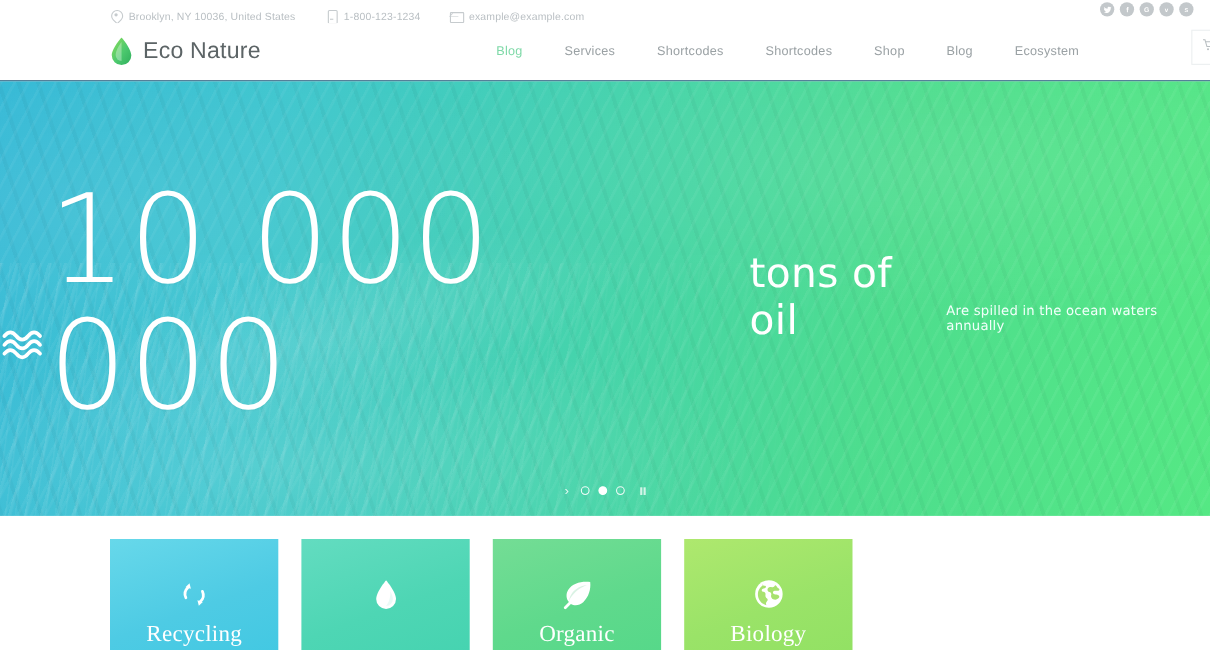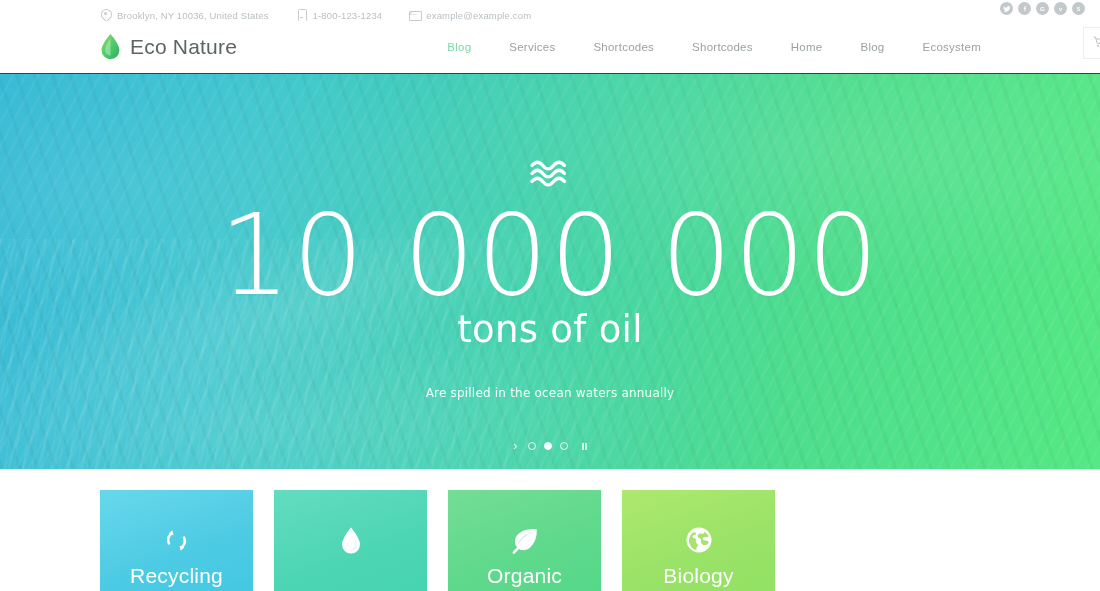--- a/index.html
+++ b/index.html
@@ -130,21 +130,21 @@
     mask-image:linear-gradient(to right, rgba(0,0,0,.95) 0%, rgba(0,0,0,.75) 40%, rgba(0,0,0,.15) 70%, rgba(0,0,0,0) 92%);
     -webkit-mask-image:linear-gradient(to right, rgba(0,0,0,.95) 0%, rgba(0,0,0,.75) 40%, rgba(0,0,0,.15) 70%, rgba(0,0,0,0) 92%);
   }
   .hero-crest{
     position:absolute; left:-5%; top:18%; width:80%; height:70%;
     background:radial-gradient(ellipse 50% 38% at 40% 50%, rgba(255,255,255,.11), rgba(255,255,255,0) 68%);
     transform:rotate(-14deg);
   }
   .hero-content{
     position:relative; z-index:3; width:100%; height:100%;
-    display:flex; flex-direction:column; align-items:center;
+    display:flex; flex-direction:row; align-items:center;
   }
   .hero-icon{
     margin-top:82px; width:44px; height:34px;
     display:flex; align-items:center; justify-content:center;
   }
   .hero-big{
     margin-top:8px;
     font-size:112px; line-height:1.02; color:#ffffff;
     font-weight:300; letter-spacing:2px;
     font-family:"DejaVu Sans", sans-serif;
@@ -191,21 +191,21 @@
   }
   .card-ico{
     position:absolute; left:0; right:0; top:34px;
     display:flex; align-items:center; justify-content:center;
     height:32px;
   }
   .card-label{
     position:absolute; left:0; right:0; top:74px;
     text-align:center; color:#ffffff;
     font-size:21px; font-weight:300; letter-spacing:.2px;
-    font-family:Liberation Sans, sans-serif;
+    font-family:Liberation Serif, serif;
   }
   .c1{ background:linear-gradient(160deg,#67d8ea 0%,#4ecbe4 55%,#41c8e2 100%); }
   .c2{ background:linear-gradient(160deg,#63dcc0 0%,#4ed6b4 55%,#45d3b0 100%); }
   .c3{ background:linear-gradient(160deg,#74dd95 0%,#5fd98c 55%,#55d889 100%); }
   .c4{ background:linear-gradient(160deg,#aee86e 0%,#9ae368 55%,#91e163 100%); }
 </style>
 </head>
 <body>
 
 <div class="topbar">
@@ -270,21 +270,21 @@
         </svg>
       </span>
       <span class="brand-name">Eco Nature</span>
     </div>
 
     <nav class="nav">
       <a href="#" class="active">Blog</a>
       <a href="#">Services</a>
       <a href="#">Shortcodes</a>
       <a href="#">Shortcodes</a>
-      <a href="#">Home</a>
+      <a href="#">Shop</a>
       <a href="#">Blog</a>
       <a href="#">Ecosystem</a>
     </nav>
 
     <div class="cart-btn">
       <span>
         <svg width="13" height="12" viewBox="0 0 16 14">
           <path fill="none" stroke="#b9bfc2" stroke-width="1.2" d="M.8 1h2.2l2.2 7.6h7.2L15 3.3H4"></path>
           <circle cx="6.4" cy="11.6" r="1.15" fill="#b9bfc2"></circle>
           <circle cx="12" cy="11.6" r="1.15" fill="#b9bfc2"></circle>

